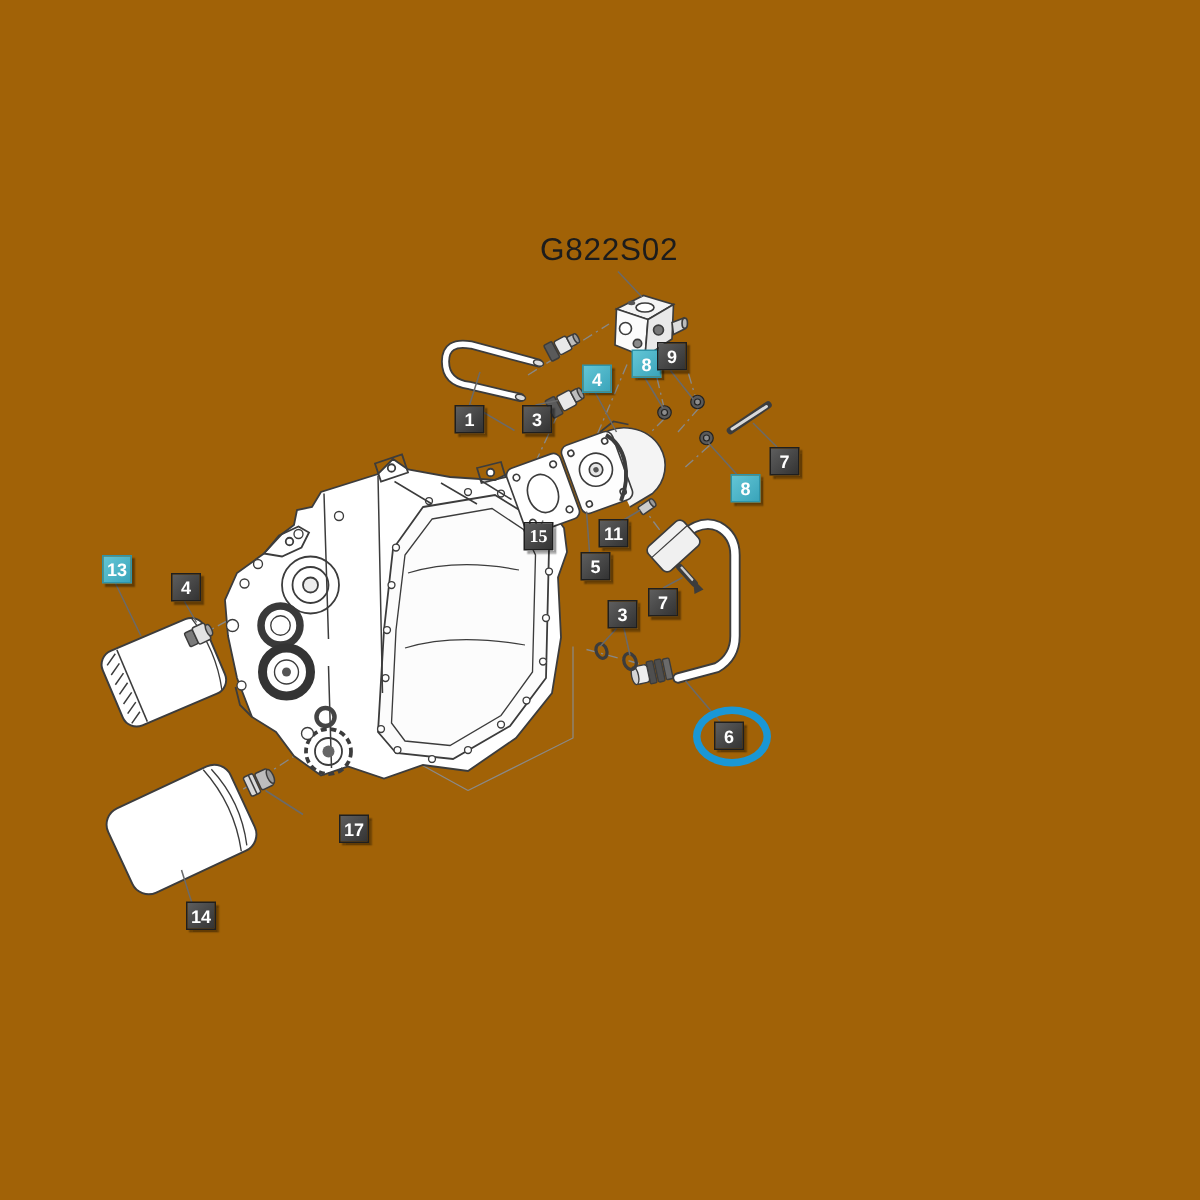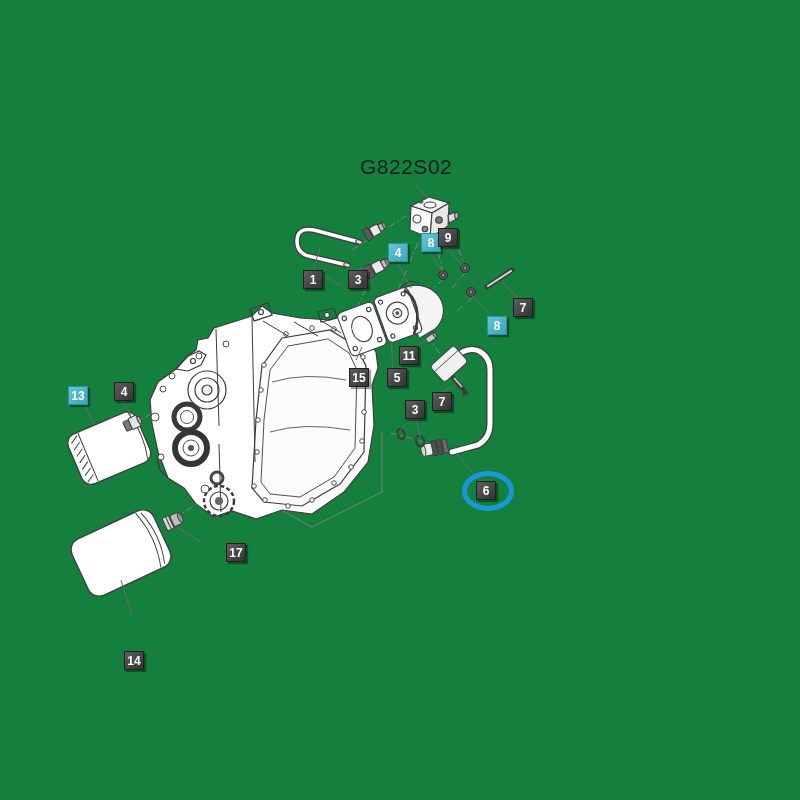--- a/index.html
+++ b/index.html
@@ -1,16 +1,16 @@
 <!DOCTYPE html>
 <html><head>
 <meta charset="utf-8">
 <style>
   html,body{margin:0;padding:0;background:#fff;}
-  .stage{position:relative;width:800px;height:800px;background:#15803d;overflow:hidden;
+  .stage{position:relative;width:800px;height:800px;background:#a16207;overflow:hidden;
          font-family:"Liberation Sans", sans-serif;}
   svg.layer{position:absolute;left:0;top:0;}
   .diagram-title{position:absolute;left:360px;top:155px;font-size:21px;color:#1c1c1c;
                  letter-spacing:0.5px;white-space:nowrap;}
   #callouts{position:absolute;left:0;top:0;width:800px;height:800px;}
   .callout{position:absolute;width:20px;height:19px;display:flex;align-items:center;justify-content:center;
            font-size:12px;font-weight:bold;color:#fff;box-sizing:border-box;
            box-shadow:2px 2px 1px rgba(0,0,0,0.38);}
   .callout.dark{background:linear-gradient(135deg,#5e5e5e,#333333);border:1px solid #1f1f1f;}
   .callout.highlight{background:linear-gradient(135deg,#63c6d6,#3aa4ba);border:1px solid #2e93a8;}
@@ -267,24 +267,24 @@
 
   <div id="callouts">
       <div class="callout dark" style="left: 303px; top: 270px;">1</div>
       <div class="callout dark" style="left: 348px; top: 270px;">3</div>
       <div class="callout highlight" style="left: 388px; top: 243px;">4</div>
       <div class="callout highlight" style="left: 421px; top: 233px;">8</div>
       <div class="callout dark" style="left: 438px; top: 228px;">9</div>
       <div class="callout dark" style="left: 513px; top: 298px;">7</div>
       <div class="callout highlight" style="left: 487px; top: 316px;">8</div>
       <div class="callout dark" style="left: 399px; top: 346px;">11</div>
-      <div class="callout dark" style="left: 349px; top: 368px;">15</div>
+      <div class="callout dark" style="left: 349px; top: 348px; font-family: Liberation Serif, serif;">15</div>
       <div class="callout dark" style="left: 387px; top: 368px;">5</div>
       <div class="callout dark" style="left: 432px; top: 392px;">7</div>
       <div class="callout dark" style="left: 405px; top: 400px;">3</div>
       <div class="ring" style="left: 462px; top: 471px; width: 52px; height: 40px; border: 5px solid rgb(26, 151, 213);"></div>
       <div class="callout dark" style="left: 476px; top: 481px;">6</div>
-      <div class="callout highlight" style="left: 68px; top: 386px;">13</div>
+      <div class="callout highlight" style="left: 68px; top: 370px;">13</div>
       <div class="callout dark" style="left: 114px; top: 382px;">4</div>
       <div class="callout dark" style="left: 195px; top: 543px; margin-left: 31px;">17</div>
-      <div class="callout dark" style="left: 124px; top: 651px;">14</div>
+      <div class="callout dark" style="left: 124px; top: 601px;">14</div>
     </div>
 </div>
 
 </body></html>

